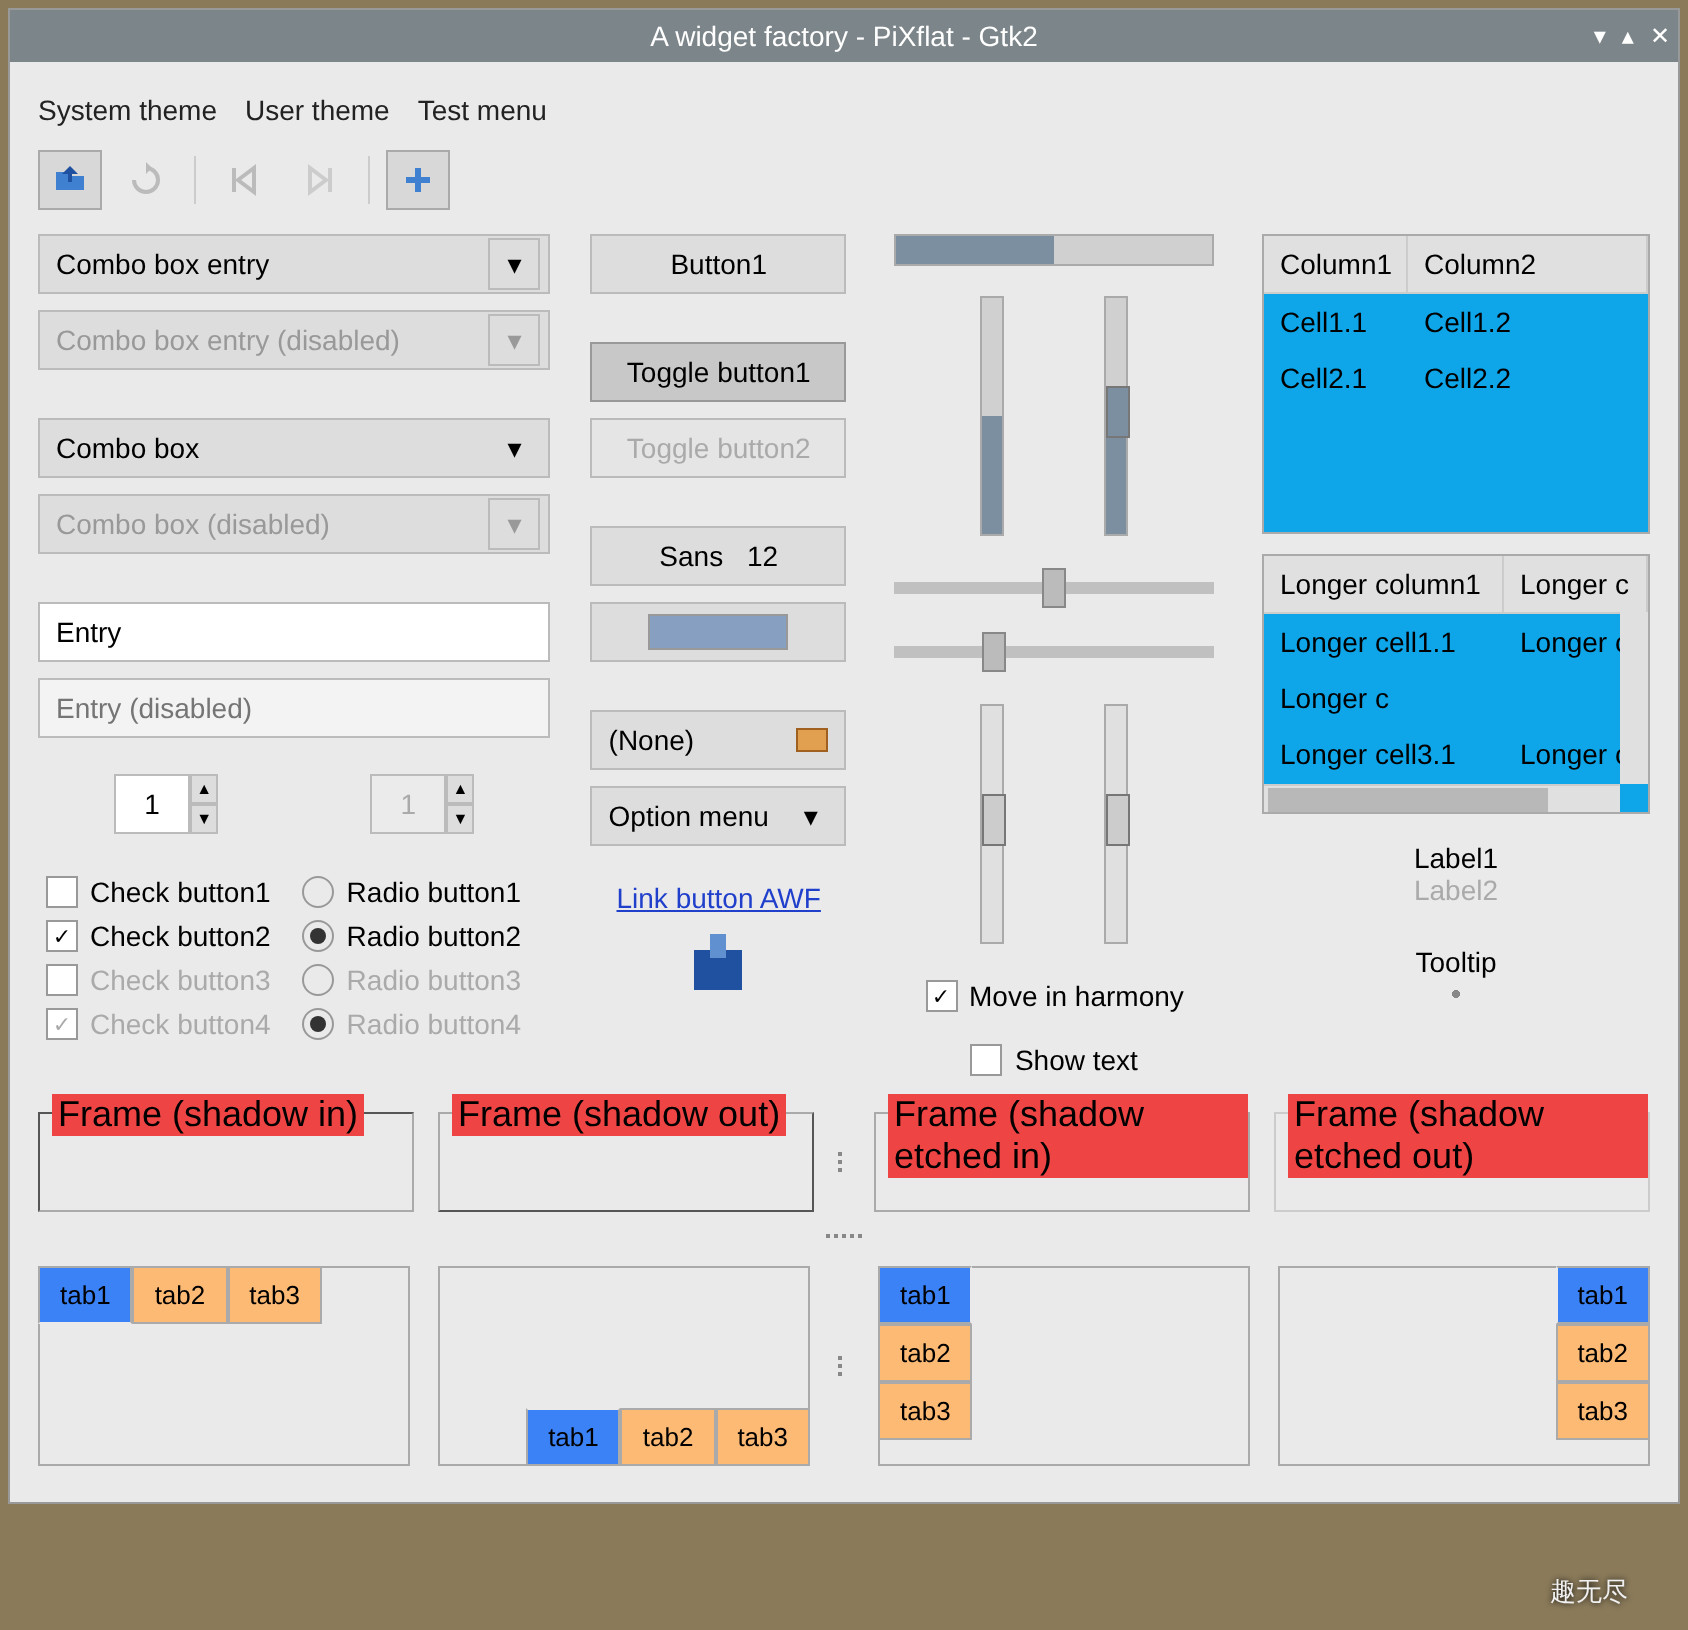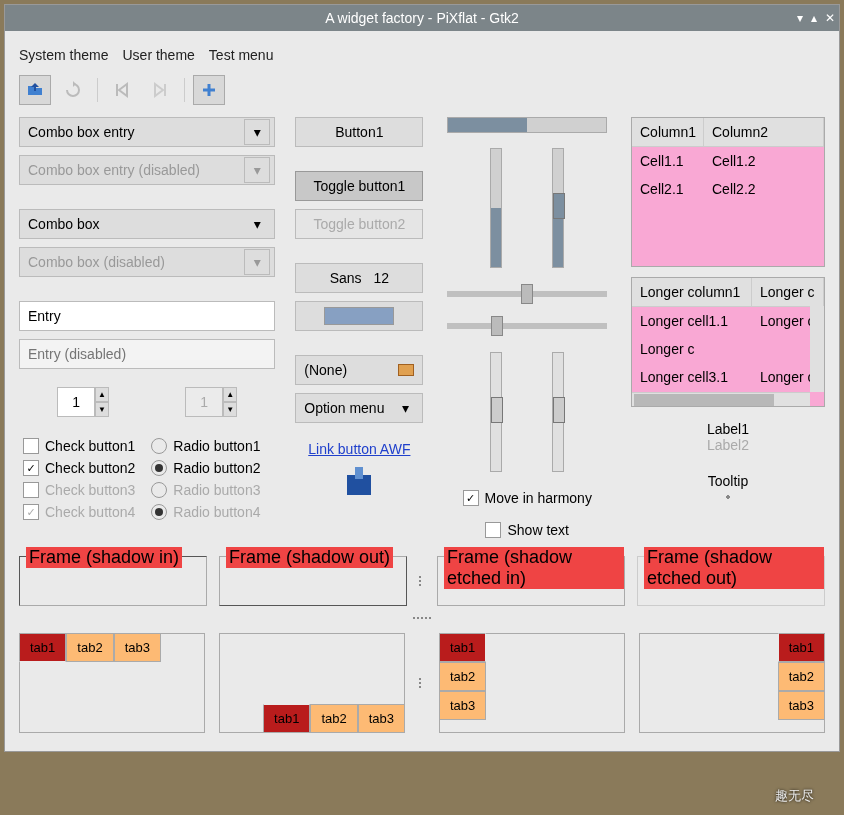--- a/index.html
+++ b/index.html
@@ -49,21 +49,21 @@
 .harddisk { width: 24px; height: 20px; background: #2050a0; margin: 0 auto; position: relative; }
 .harddisk::before { content: ""; position: absolute; top: -8px; left: 8px; width: 8px; height: 12px; background: #6090d0; }
 .prog { width: 160px; height: 16px; border: 1px solid #aaa; background: #d0d0d0; position: relative; }
 .prog .fill { height: 100%; background: #7c8fa0; }
 .vslider-row { display: flex; gap: 50px; justify-content: center; padding: 5px 0; }
 .vslider { width: 12px; height: 120px; border: 1px solid #aaa; background: #d0d0d0; position: relative; }
 .vslider .vfill { position: absolute; bottom: 0; width: 100%; background: #7c8fa0; }
 .vslider .vthumb { position: absolute; width: 12px; height: 26px; left: 0; background: #7c8fa0; border: 1px solid #777; }
 .hslider { width: 160px; height: 6px; background: #c0c0c0; position: relative; margin: 8px 0; }
 .hslider .hthumb { position: absolute; top: -7px; width: 12px; height: 20px; background: #bbb; border: 1px solid #888; }
-.table { border: 1px solid #aaa; background: #f9a8d4; font-size: 13px; }
+.table { border: 1px solid #aaa; background: #0ea5e9; font-size: 13px; }
 .table .hdr { display: flex; background: #e0e0e0; border-bottom: 1px solid #ccc; }
 .table .hdr span { padding: 6px 8px; border-right: 1px solid #ccc; }
 .table .row { display: flex; }
 .table .row span { padding: 6px 8px; }
 .sc1 { width: 72px; } .sc2 { flex: 1; }
 .lc1 { width: 120px; } .lc2 { width: 72px; }
 .table2 { height: 130px; overflow: hidden; position: relative; }
 .scrollbar-h { height: 14px; background: #e0e0e0; border-top: 1px solid #ccc; position: relative; }
 .scrollbar-h .thumb { position: absolute; height: 12px; width: 140px; background: #b8b8b8; left: 2px; top: 1px; }
 .scrollbar-v { position: absolute; right: 0; top: 28px; bottom: 14px; width: 14px; background: #e0e0e0; }
@@ -83,21 +83,21 @@
 .paned-v { height: 6px; display: flex; justify-content: center; gap: 2px; align-items: center; margin: 4px auto; width: 40px; }
 .paned-v span { width: 2px; height: 2px; background: #888; }
 .tabss { display: flex; gap: 14px; padding: 8px 4px; }
 .tabbox { flex: 1; border: 1px solid #aaa; height: 100px; position: relative; background: #eaeaea; }
 .tabrow { display: flex; }
 .tabrow.top { position: absolute; top: -1px; left: -1px; }
 .tabrow.bottom { position: absolute; bottom: -1px; right: -1px; }
 .tabcol.left { position: absolute; left: -1px; top: -1px; display: flex; flex-direction: column; }
 .tabcol.right { position: absolute; right: -1px; top: -1px; display: flex; flex-direction: column; }
 .tab { padding: 6px 10px; border: 1px solid #aaa; background: #fdba74; font-size: 13px; cursor: pointer; }
-.tab.active { background: #b91c1c; }
+.tab.active { background: #3b82f6; }
 .tabrow.top .tab.active { border-bottom-color: #eaeaea; }
 .tabrow.bottom .tab.active { border-top-color: #eaeaea; }
 .tabcol.left .tab.active { border-right-color: #eaeaea; }
 .tabcol.right .tab.active { border-left-color: #eaeaea; }
 .watermark { position: fixed; bottom: 10px; right: 30px; color: #f0f0f0; font-size: 13px; text-shadow: 0 0 3px #000; }
 </style>
 </head>
 <body>
 
 <div class="window">

